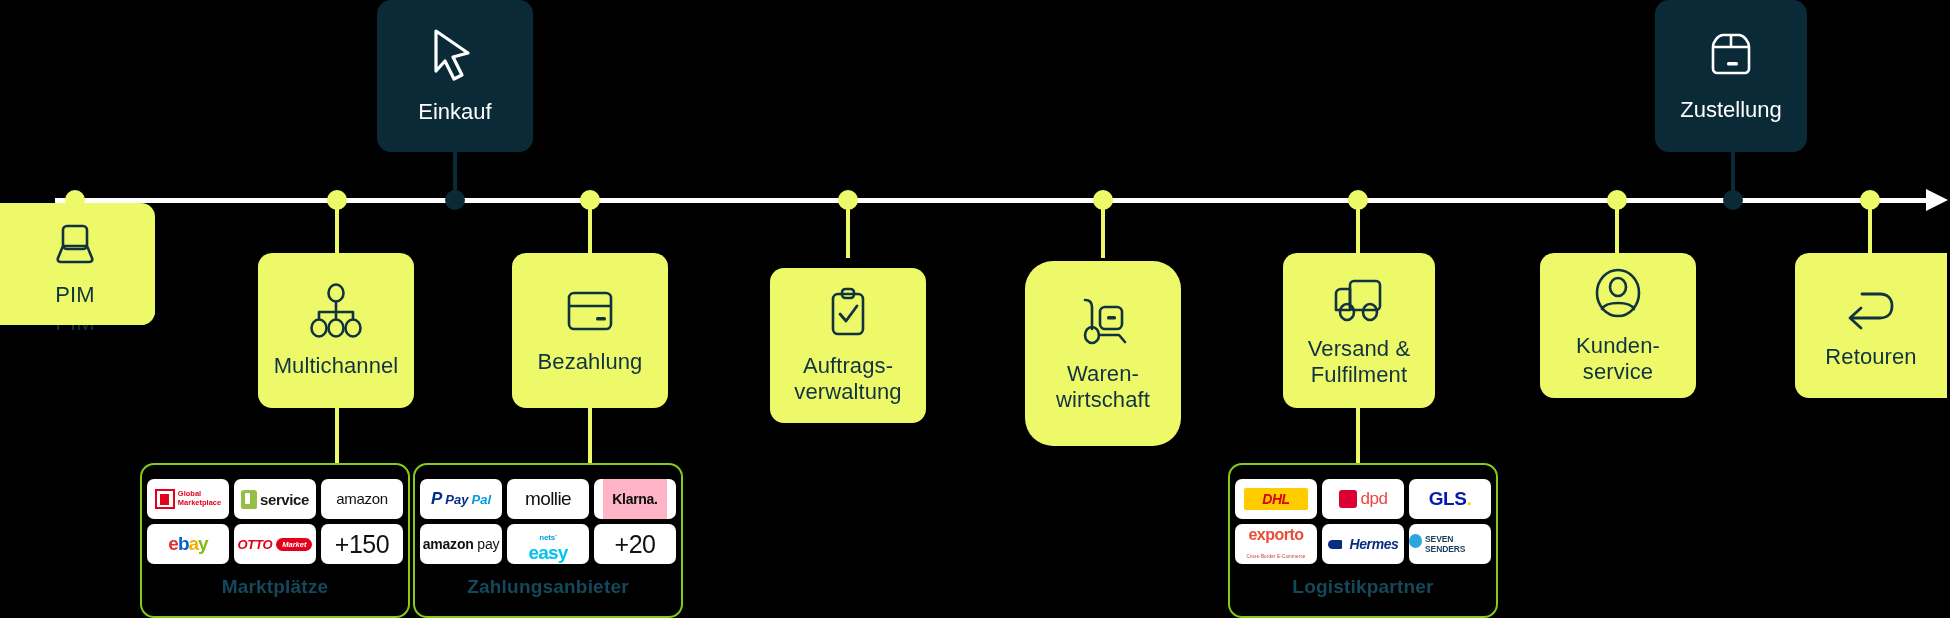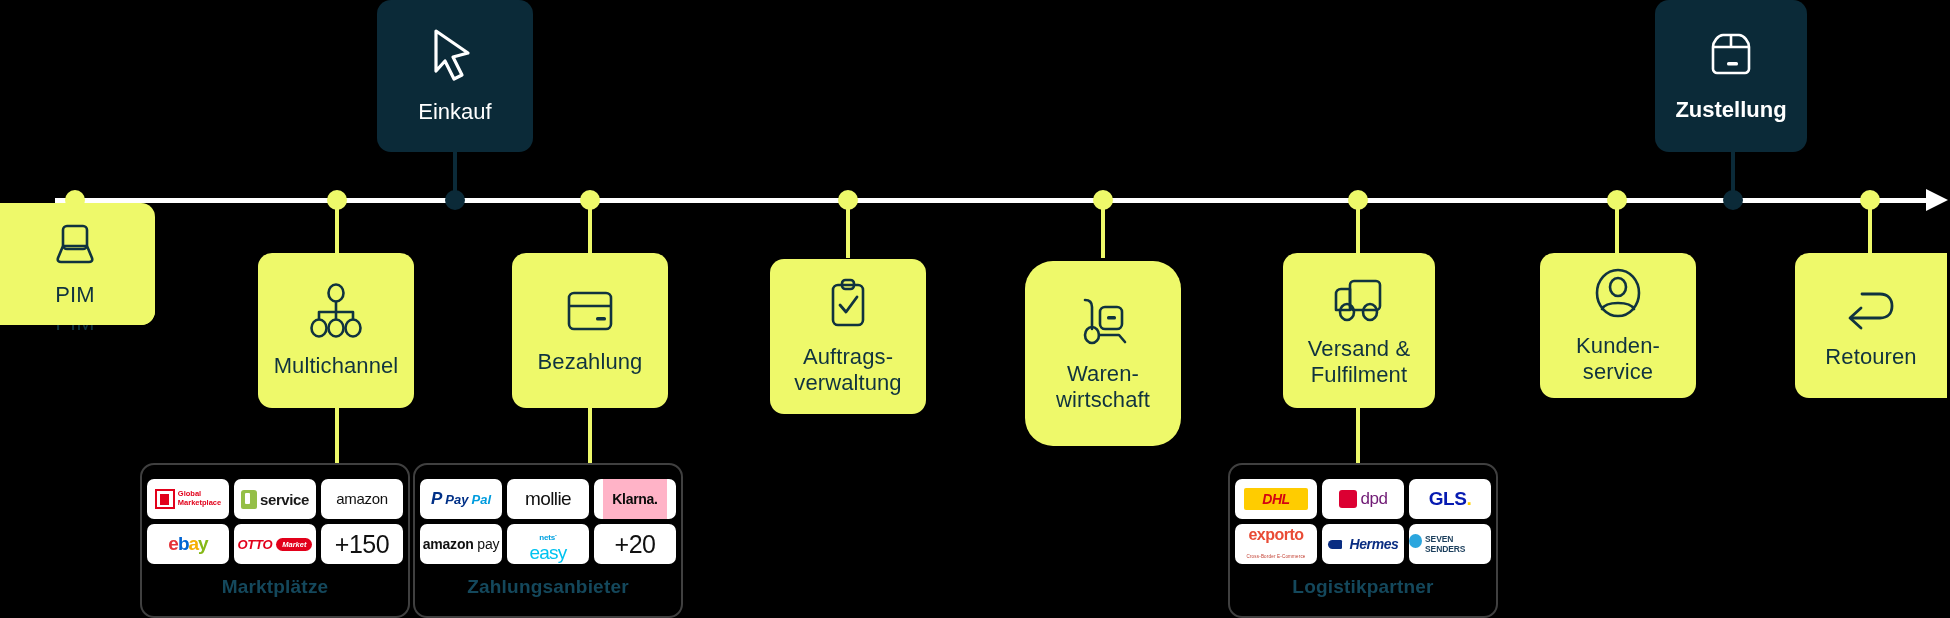--- a/index.html
+++ b/index.html
@@ -59,21 +59,21 @@
     display: flex; flex-direction: column;
     align-items: center; justify-content: center;
     color: #ffffff;
   }
   .top-card .ico { margin-bottom: 16px; }
   .top-card .lbl { font-size: 22px; color: #ffffff; text-align: center; }
 
   
   .logo-panel {
     position: absolute;
-    border: 2px solid #404040;
+    border: 2px solid #84cc16;
     border-radius: 14px;
     background: #000;
     display: flex; flex-direction: column;
     align-items: center;
     padding: 14px 14px 8px 14px;
   }
   .logo-grid {
     display: grid;
     grid-template-columns: repeat(3, 82px);
     grid-template-rows: repeat(2, 40px);
@@ -128,29 +128,29 @@
   .klarna { background: #ffb3c7; color: #0a0a0a; font-size: 14px; font-weight: 700;
             padding: 24px 9px; border-radius: 4px; letter-spacing: -.3px; }
 
   .amazonpay { text-align: center; }
   .amazonpay .ap-row { font-size: 14px; color: #111; letter-spacing: -.2px; }
   .amazonpay .ap-row b { font-weight: 700; }
   .amazonpay .ap-smile { width: 34px; height: 6px; border-bottom: 2px solid #ff9900; border-radius: 0 0 34px 34px; margin: -1px auto 0; }
 
   .neteasy { text-align: center; line-height: 1; }
   .neteasy .n-top { font-size: 8px; color: #00a1e0; font-weight: 700; letter-spacing: -.2px; }
-  .neteasy .n-main { font-size: 19px; color: #00c3f0; font-weight: 400; letter-spacing: -.8px; margin-top: -1px; }
+  .neteasy .n-main { font-size: 19px; color: #00c3f0; font-weight: 700; letter-spacing: -.8px; margin-top: -1px; }
 
   .dhl { background: #ffcc00; width: 64px; height: 22px; border-radius: 2px;
          display: flex; align-items: center; justify-content: center; }
   .dhl span { color: #d40511; font-size: 14px; font-weight: 700; font-style: italic; letter-spacing: -.5px; }
 
   .dpd { display: flex; align-items: center; gap: 4px; }
   .dpd .d-box { width: 18px; height: 18px; background: #dc0032; border-radius: 3px; }
-  .dpd .d-txt { font-size: 17px; color: #701a75; font-weight: 400; letter-spacing: -.5px; }
+  .dpd .d-txt { font-size: 17px; color: #ef4444; font-weight: 400; letter-spacing: -.5px; }
 
   .gls { font-size: 19px; font-weight: 700; color: #061ab1; letter-spacing: -.5px; }
   .gls i { color: #ffd100; font-style: normal; }
 
   .exporto { text-align: center; }
   .exporto .e-txt { font-size: 16px; font-weight: 700; color: #e94b35; letter-spacing: -.5px; }
   .exporto .e-sub { font-size: 4.5px; color: #c0392b; letter-spacing: .2px; }
 
   .hermes { display: flex; align-items: center; gap: 8px; justify-content: flex-end; }
   .hermes .h-wing { width: 14px; height: 9px; background: #0a2d82; border-radius: 7px 2px 2px 7px; }
@@ -199,21 +199,21 @@
 
   <div class="top-card" style="left:377px; top:0px; width:156px; height:152px;">
     <span class="ico">
       <svg width="54" height="56" viewBox="0 0 54 56">
         <path d="M8 4 L40 26 L25 30 L34 48 L26 52 L17 34 L8 44 Z" fill="none" stroke="#ffffff" stroke-width="3.2" stroke-linejoin="round" stroke-linecap="round"></path>
       </svg>
     </span>
     <span class="lbl">Einkauf</span>
   </div>
 
-  <div class="top-card" style="left:1655px; top:0px; width:152px; height:152px;font-weight:bold;">
+  <div class="top-card" style="left:1655px; top:0px; width:152px; height:152px;">
     <span class="ico">
       <svg width="52" height="52" viewBox="0 0 52 52">
         <path d="M8 18 C8 13 13 6 18 6 L34 6 C39 6 44 13 44 18 L44 40 C44 42 42 44 40 44 L12 44 C10 44 8 42 8 40 Z" fill="none" stroke="#ffffff" stroke-width="2.6" stroke-linejoin="round"></path>
         <line x1="8" y1="18" x2="44" y2="18" stroke="#ffffff" stroke-width="2.6"></line>
         <line x1="26" y1="6" x2="26" y2="18" stroke="#ffffff" stroke-width="2.6"></line>
         <rect x="22" y="33" width="11" height="3.4" rx="1.5" fill="#ffffff"></rect>
       </svg>
     </span>
     <span class="lbl">Zustellung</span>
   </div>
@@ -267,21 +267,21 @@
     <span class="ico">
       <svg width="54" height="48" viewBox="0 0 54 48">
         <rect x="6" y="6" width="42" height="36" rx="5" fill="none" stroke="#10333f" stroke-width="2.6"></rect>
         <line x1="6" y1="19" x2="48" y2="19" stroke="#10333f" stroke-width="2.6"></line>
         <rect x="33" y="30" width="10" height="3.6" rx="1.6" fill="#10333f"></rect>
       </svg>
     </span>
     <span class="lbl">Bezahlung</span>
   </div>
 
-  <div class="stage-card" style="left:770px; top:259px; width:156px; height:155px;">
+  <div class="stage-card" style="left:770px; top:268px; width:156px; height:155px;">
     <span class="ico">
       <svg width="48" height="52" viewBox="0 0 48 52">
         <rect x="9" y="7" width="30" height="40" rx="5" fill="none" stroke="#10333f" stroke-width="2.6"></rect>
         <rect x="18" y="2" width="12" height="9" rx="3.5" fill="none" stroke="#10333f" stroke-width="2.6"></rect>
         <path d="M16 27 L22 34 L33 19" fill="none" stroke="#10333f" stroke-width="2.8" stroke-linecap="round" stroke-linejoin="round"></path>
       </svg>
     </span>
     <span class="lbl">Auftrags-
 verwaltung</span>
   </div>

